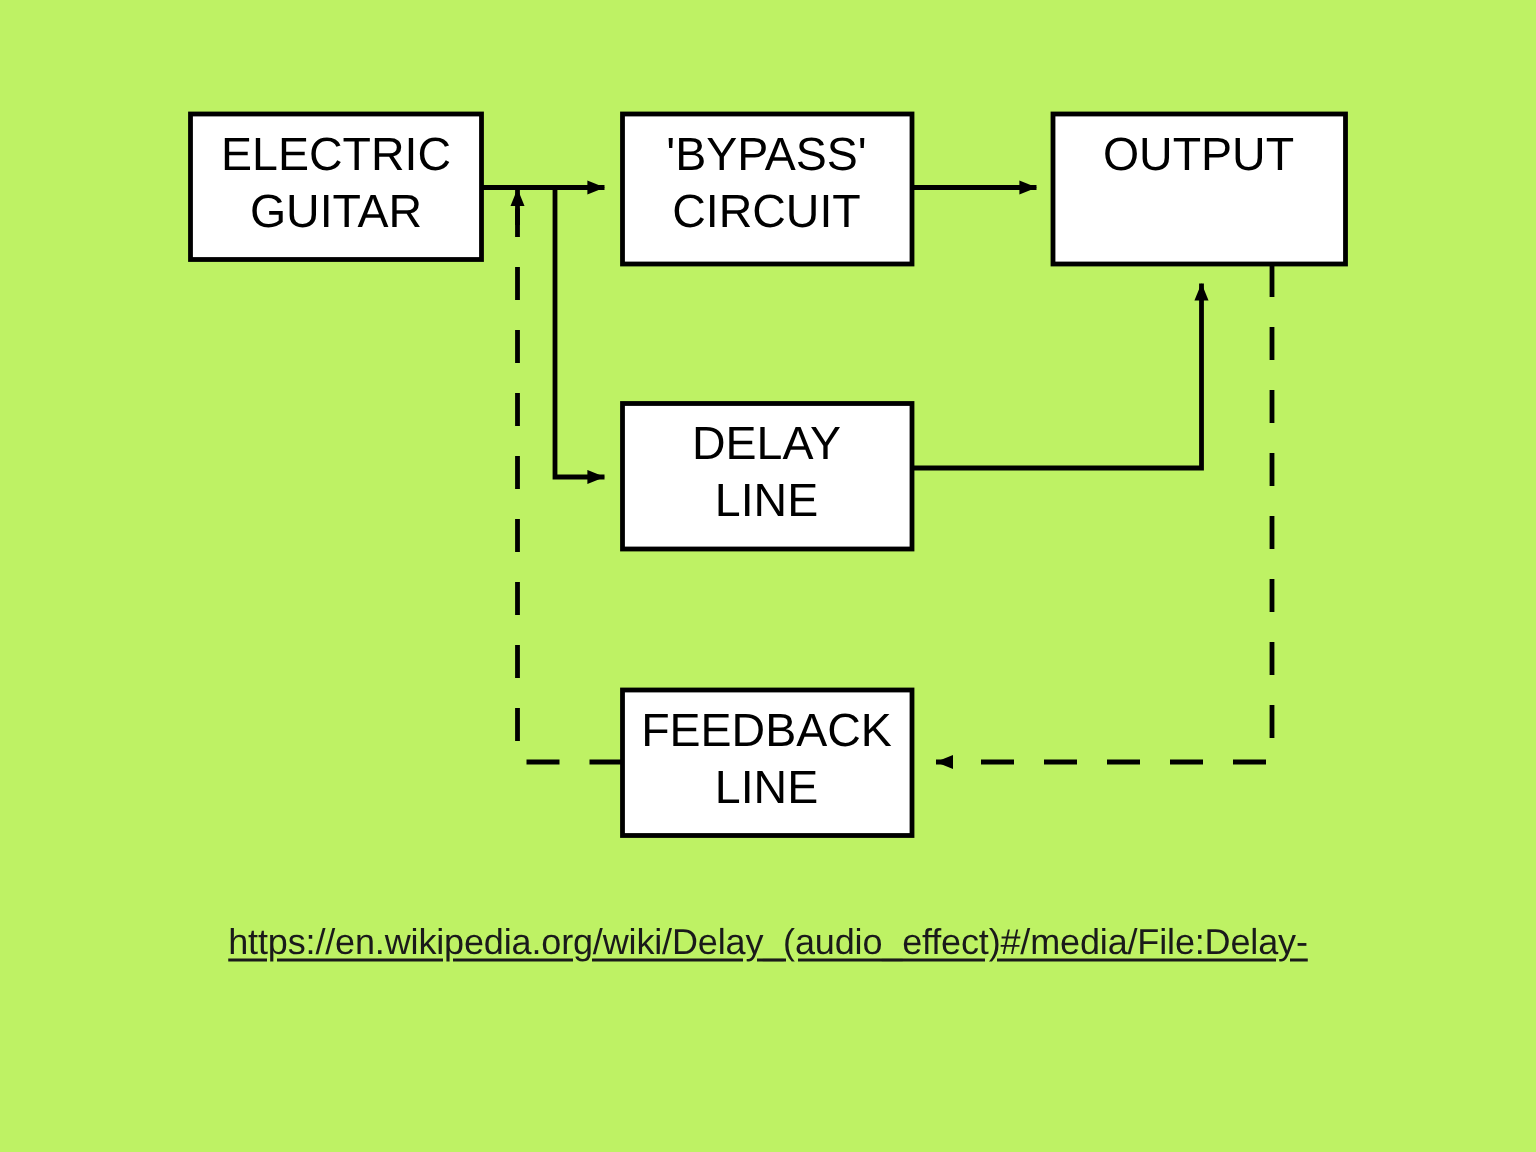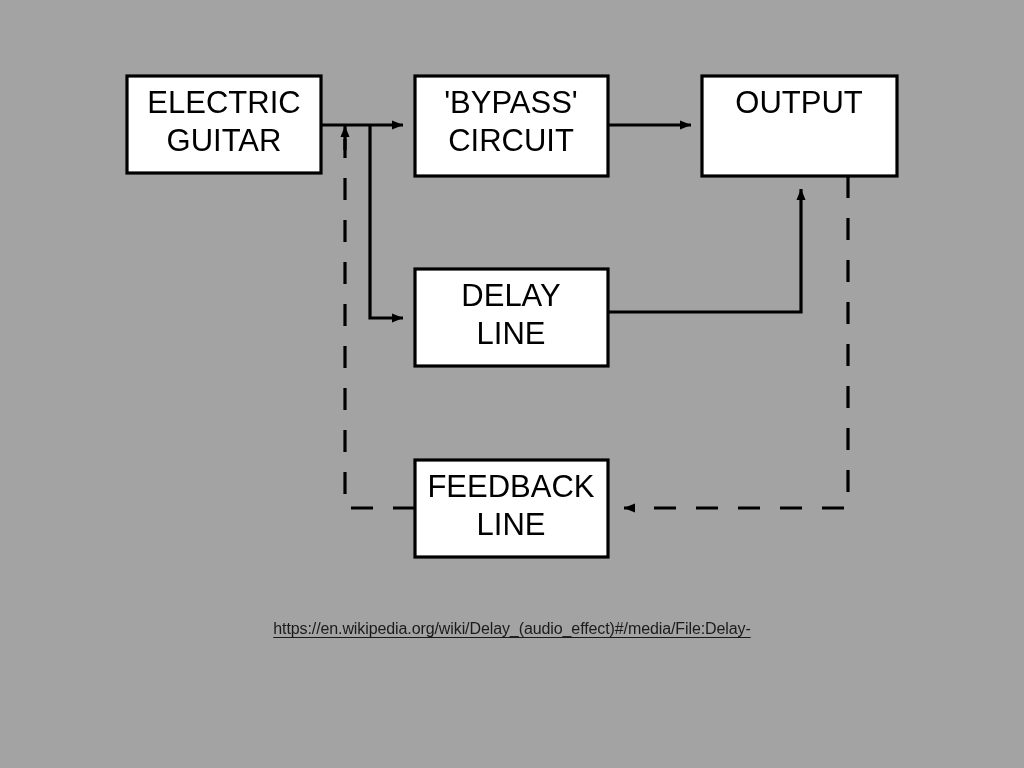--- a/index.html
+++ b/index.html
@@ -12,21 +12,21 @@
     width: 1024px;
     height: 768px;
     font-family: "Liberation Sans", sans-serif;
     color: #000000;
     overflow: hidden;
   }
   #canvas {
     position: relative;
     width: 1024px;
     height: 768px;
-    background: #a3a3a3;
+    background: #bef264;
   }
   #diagram-svg {
     position: absolute;
     top: 0;
     left: 0;
     width: 1024px;
     height: 768px;
     display: block;
   }
   .block-label {
@@ -36,21 +36,21 @@
     text-anchor: middle;
     dominant-baseline: alphabetic;
   }
   .caption {
     position: absolute;
     left: 112px;
     top: 612px;
     width: 800px;
     text-align: center;
     font-family: "Liberation Sans", sans-serif;
-    font-size: 16px;
+    font-size: 24px;
     line-height: 34px;
     color: #1a1a1a;
     text-decoration: underline;
     text-underline-offset: 3px;
     letter-spacing: -0.1px;
   }
 </style>
 </head>
 <body>
 

